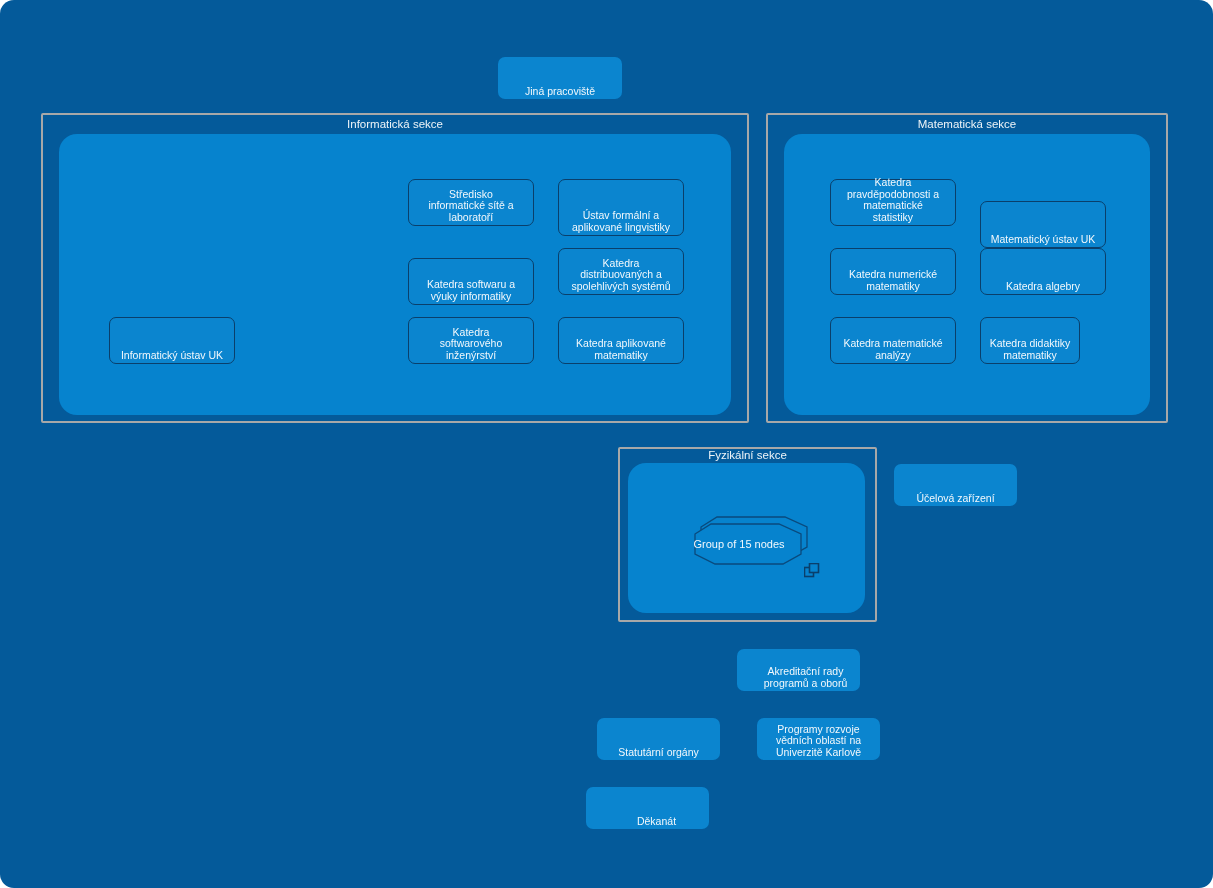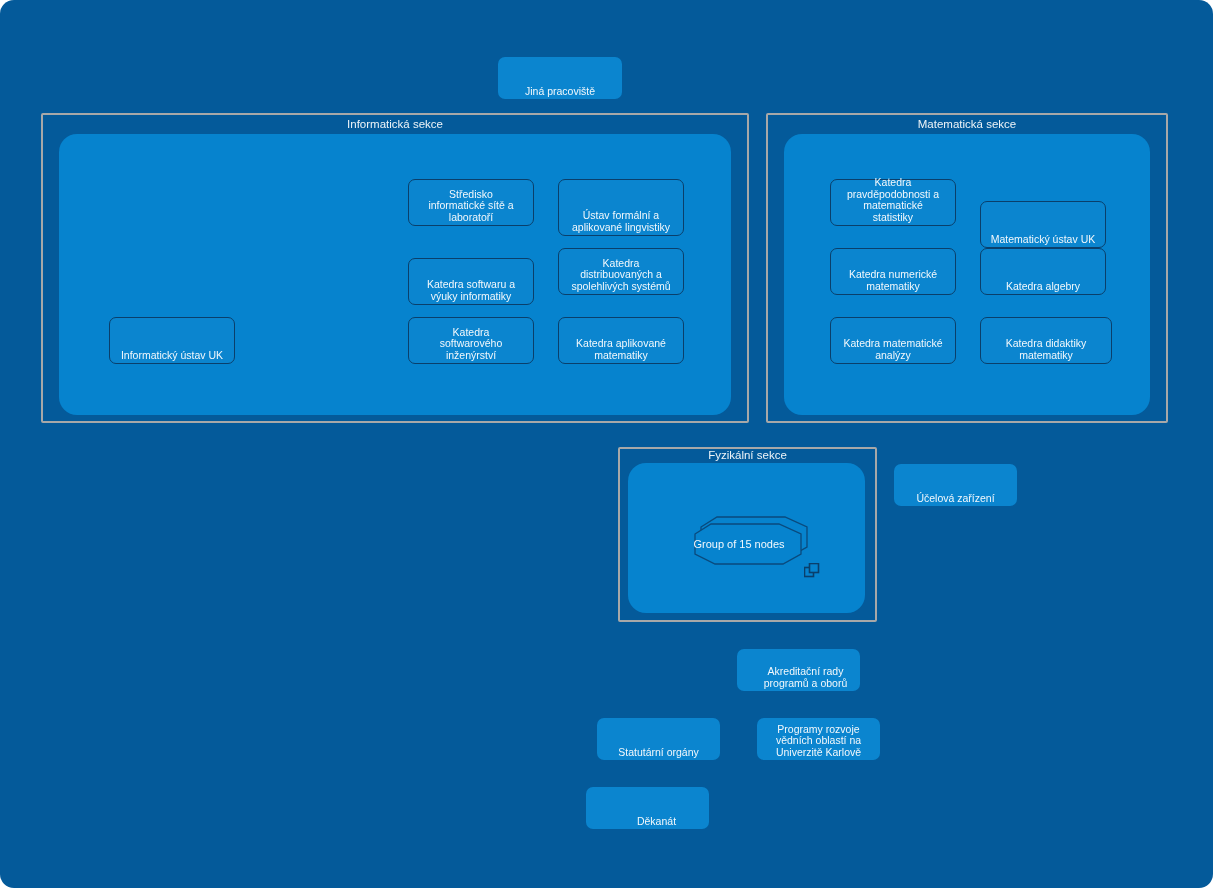--- a/index.html
+++ b/index.html
@@ -174,21 +174,21 @@
 
       <div class="node bordered" style="left:196px; top:114px; width:126px; height:47px;">
         <span>Katedra algebry</span>
       </div>
 
       <div class="node bordered" style="left:46px; top:183px; width:126px; height:47px;">
         <span>Katedra matematické
 analýzy</span>
       </div>
 
-      <div class="node bordered" style="left:196px; top:183px; width:132px; height:47px;">
+      <div class="node bordered" style="left:196px; top:183px; width:100px; height:47px;">
         <span>Katedra didaktiky
 matematiky</span>
       </div>
 
     </div>
   </div>
 
   <div class="section" style="left:618px; top:447px; width:259px; height:175px;">
     <div class="section-title" style="top:-1px;">Fyzikální sekce</div>
     <div class="section-body" style="left:8px; right:10px; top:14px; bottom:7px;">

